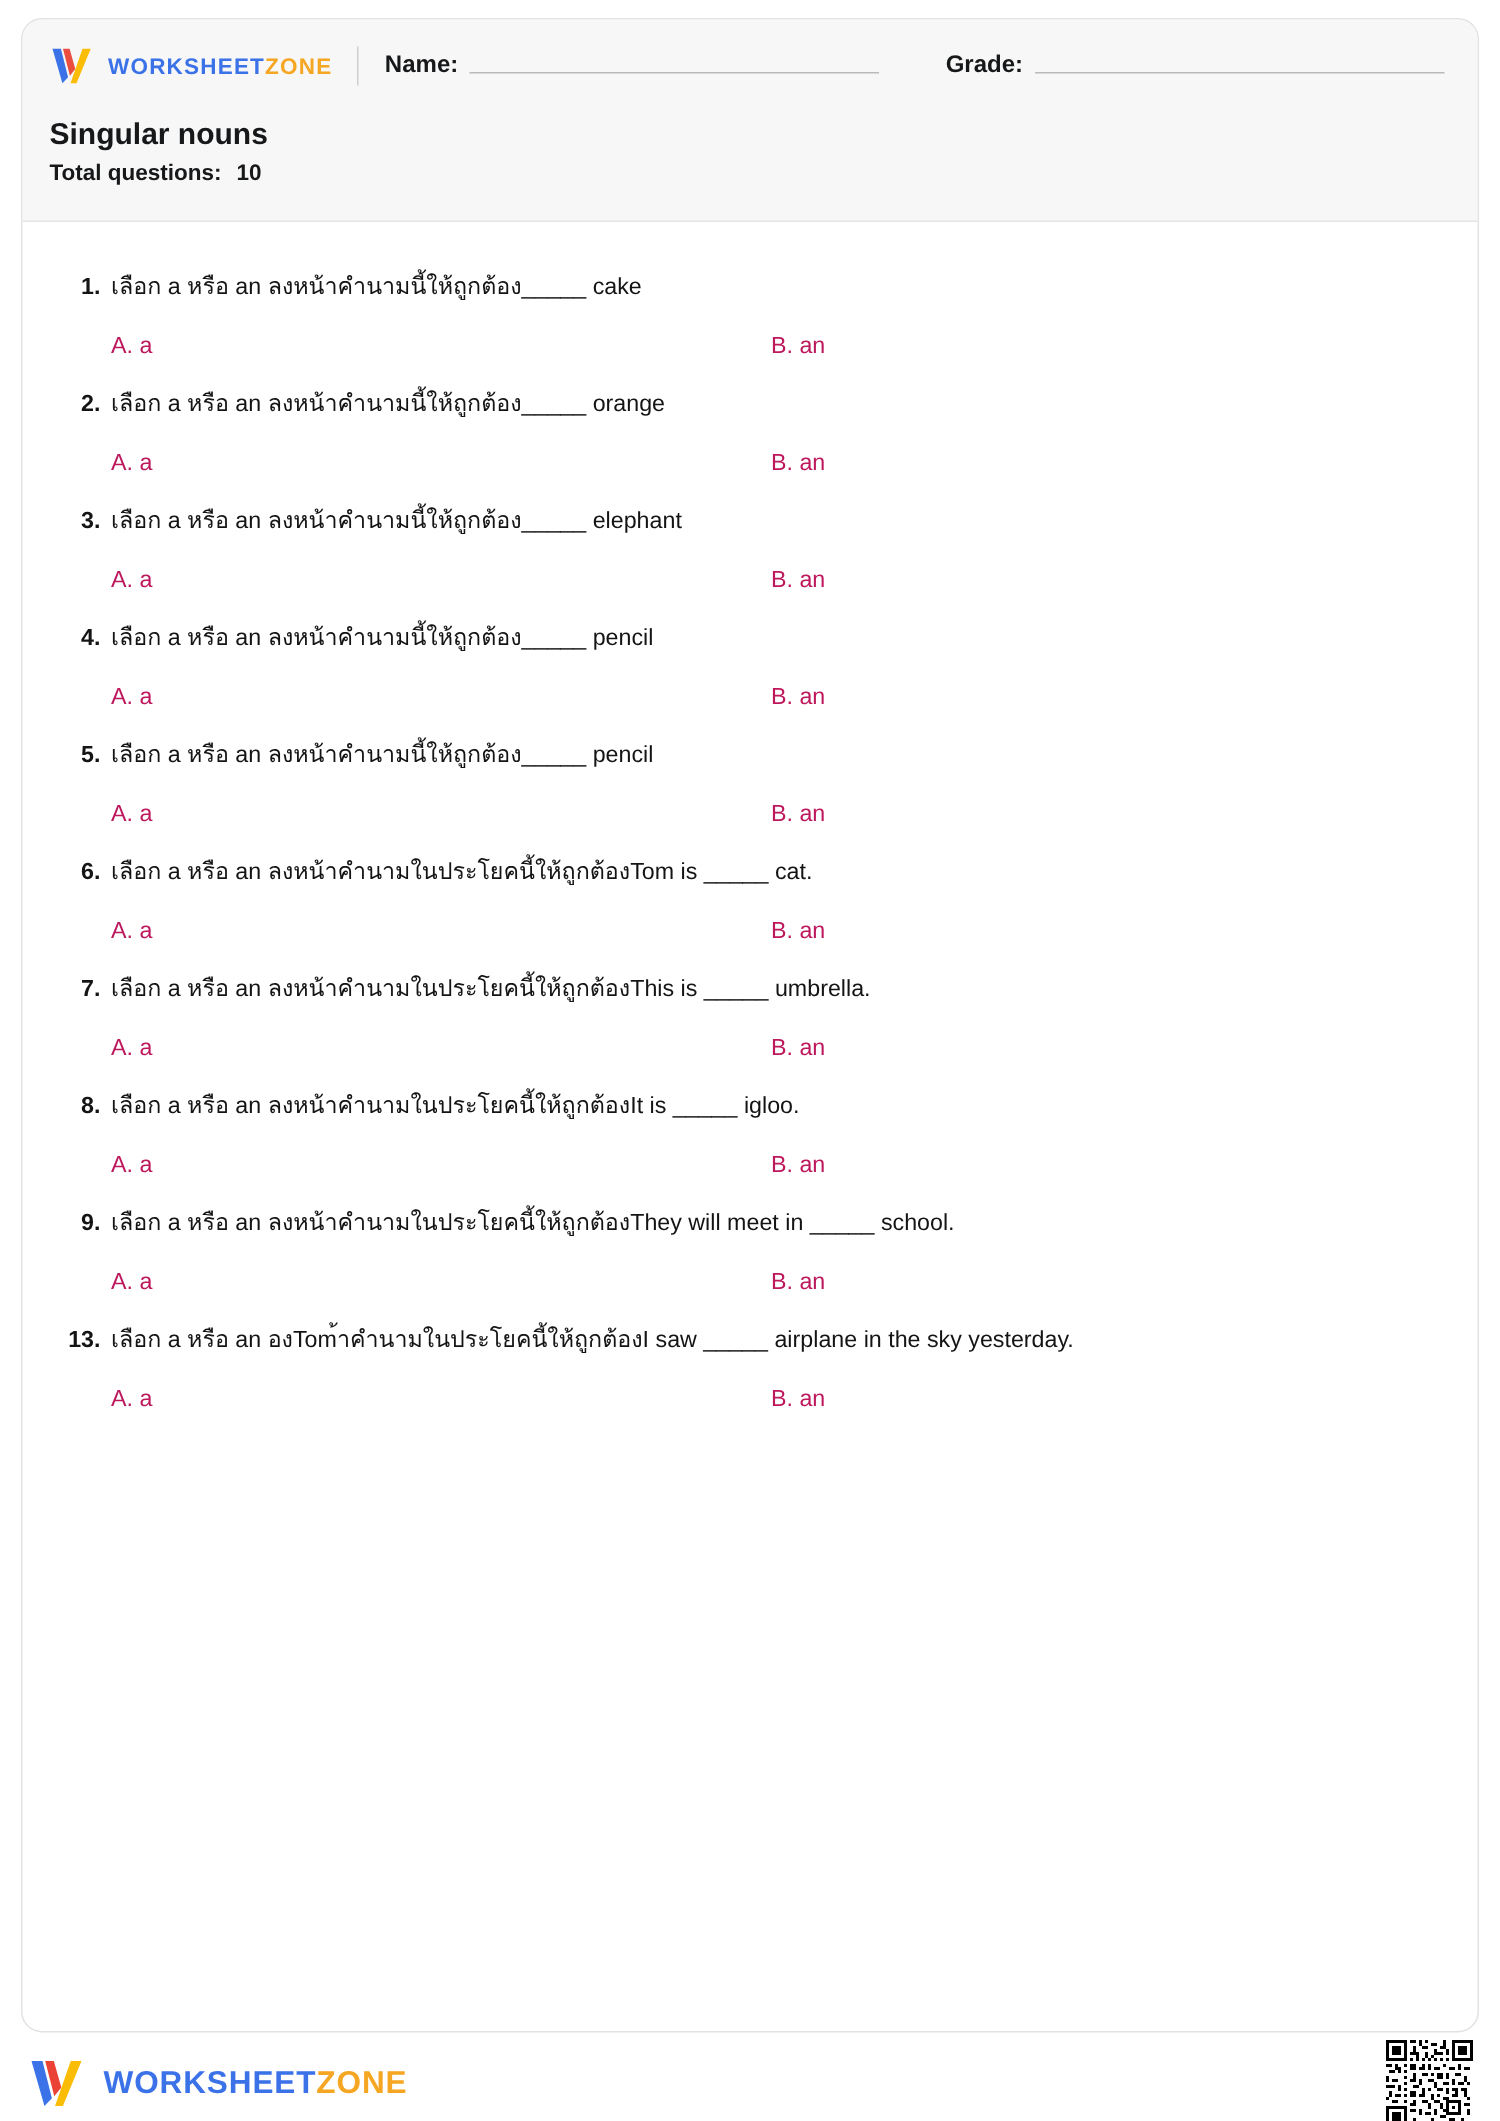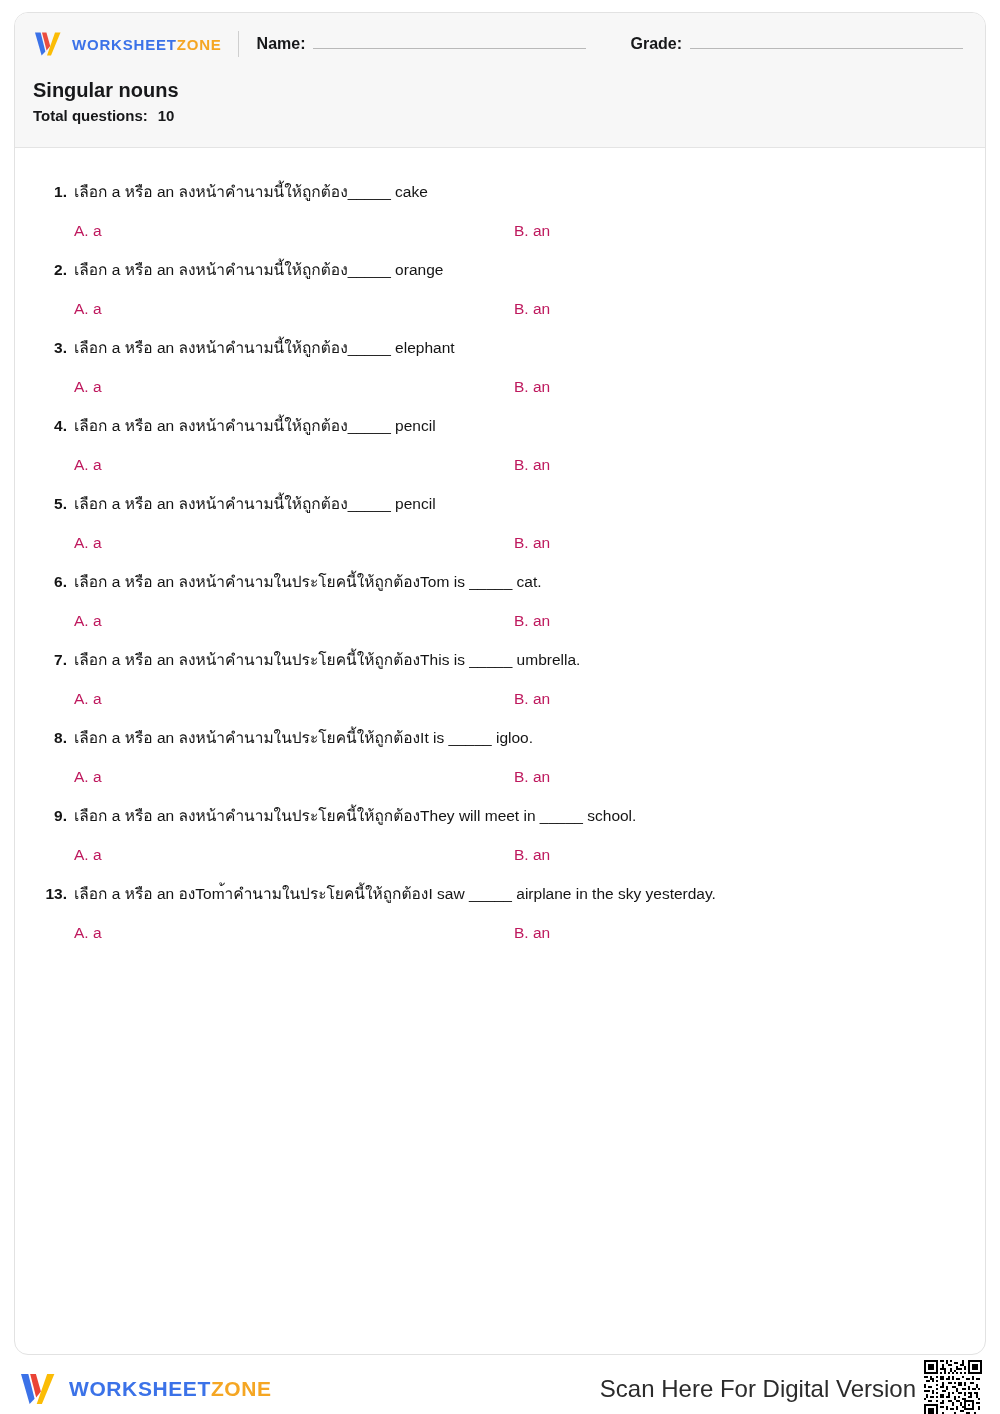--- a/index.html
+++ b/index.html
@@ -337,21 +337,20 @@
     <svg class="logo-mark" viewBox="0 0 30 26">
       <path d="M2.0 1.5 L7.6 1.5 L12.4 20.5 L8.6 24.5 L2.0 1.5 Z" fill="#3b72e8"></path>
       <path d="M9.0 1.5 L13.4 1.5 L17.2 15.0 L13.6 19.5 L9.0 1.5 Z" fill="#ea4335"></path>
       <path d="M27.5 1.5 L22.0 1.5 L14.0 24.5 L18.0 24.5 L27.5 1.5 Z" fill="#fbbc05"></path>
     </svg>
     <span class="logo-text"><span class="w1">WORKSHEET</span><span class="w2">ZONE</span></span>
   </div>
 
   <div class="footer-spacer"></div>
 
-  <div class="scan-text">Scan Here For Digital Version</div>
 
   <svg class="qr" viewBox="0 0 29 29" shape-rendering="crispEdges">
     <rect width="29" height="29" fill="#ffffff"></rect>
     <g fill="#000000">
 
       <rect x="0" y="0" width="7" height="1"></rect>
         <rect x="0" y="6" width="7" height="1"></rect>
       <rect x="0" y="0" width="1" height="7"></rect>
         <rect x="6" y="0" width="1" height="7"></rect>
       <rect x="2" y="2" width="3" height="3"></rect>

